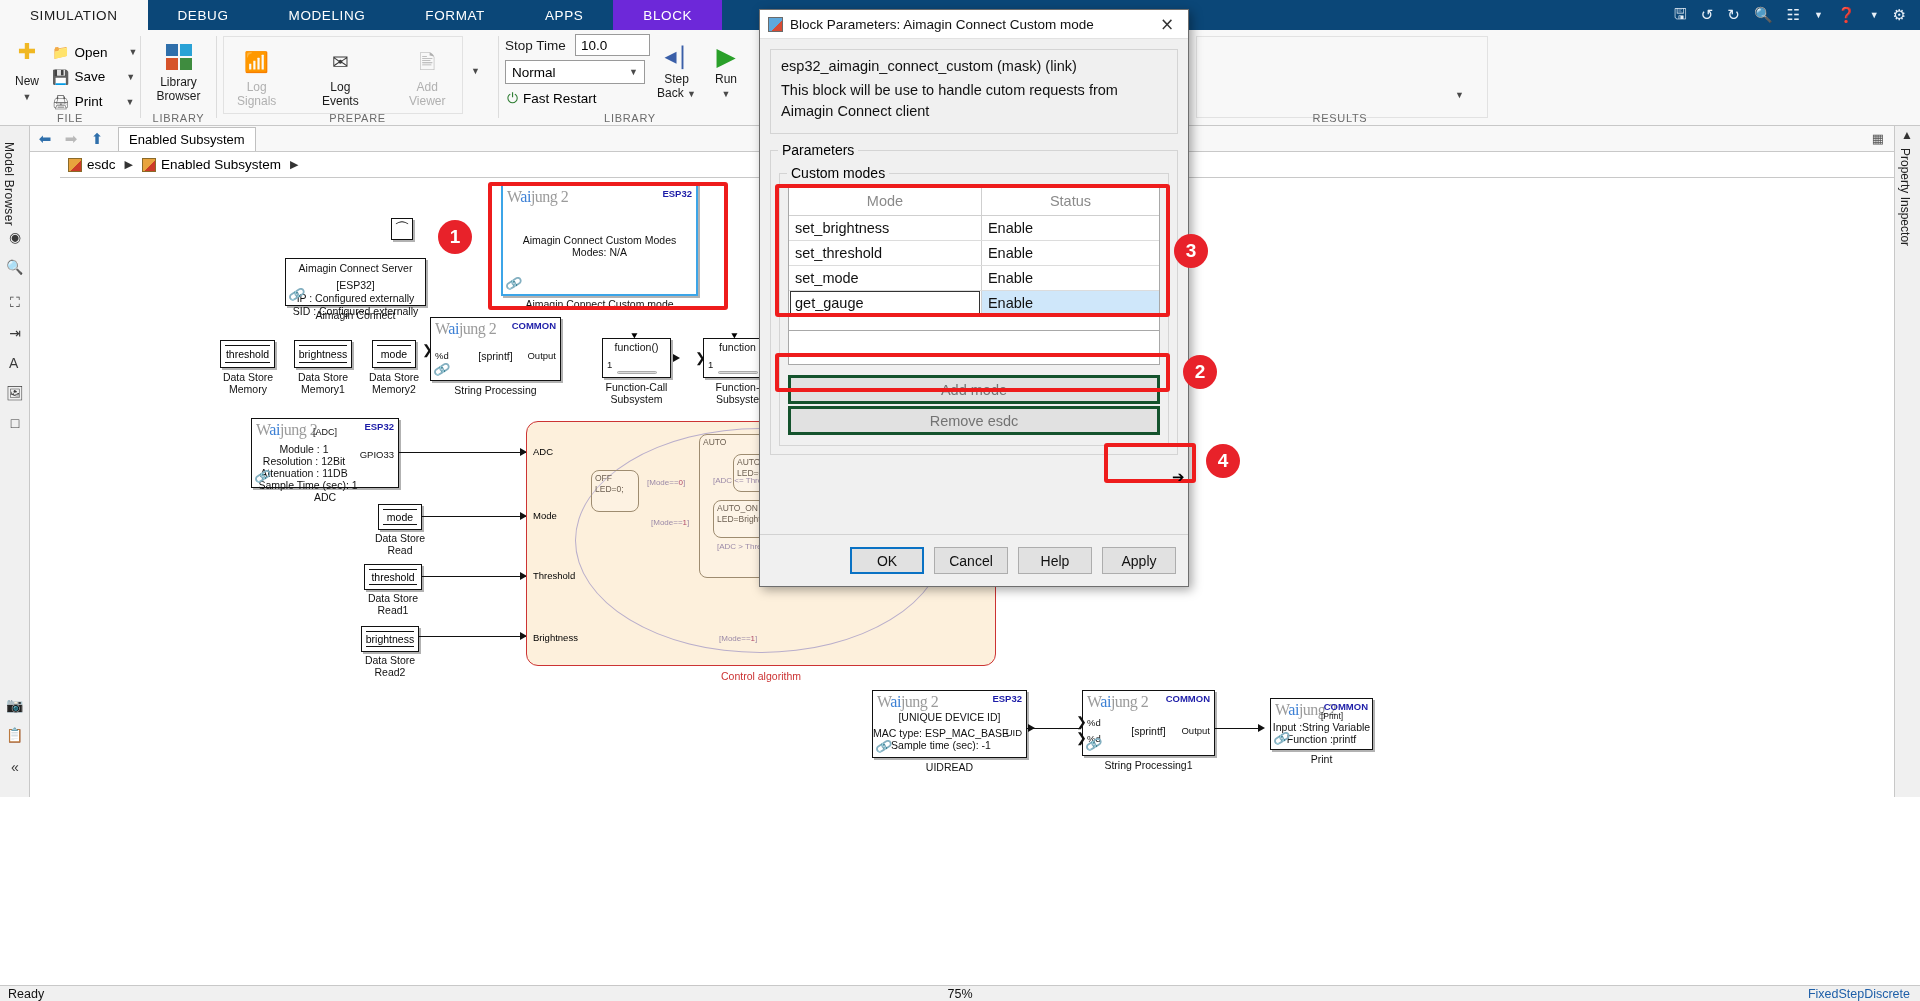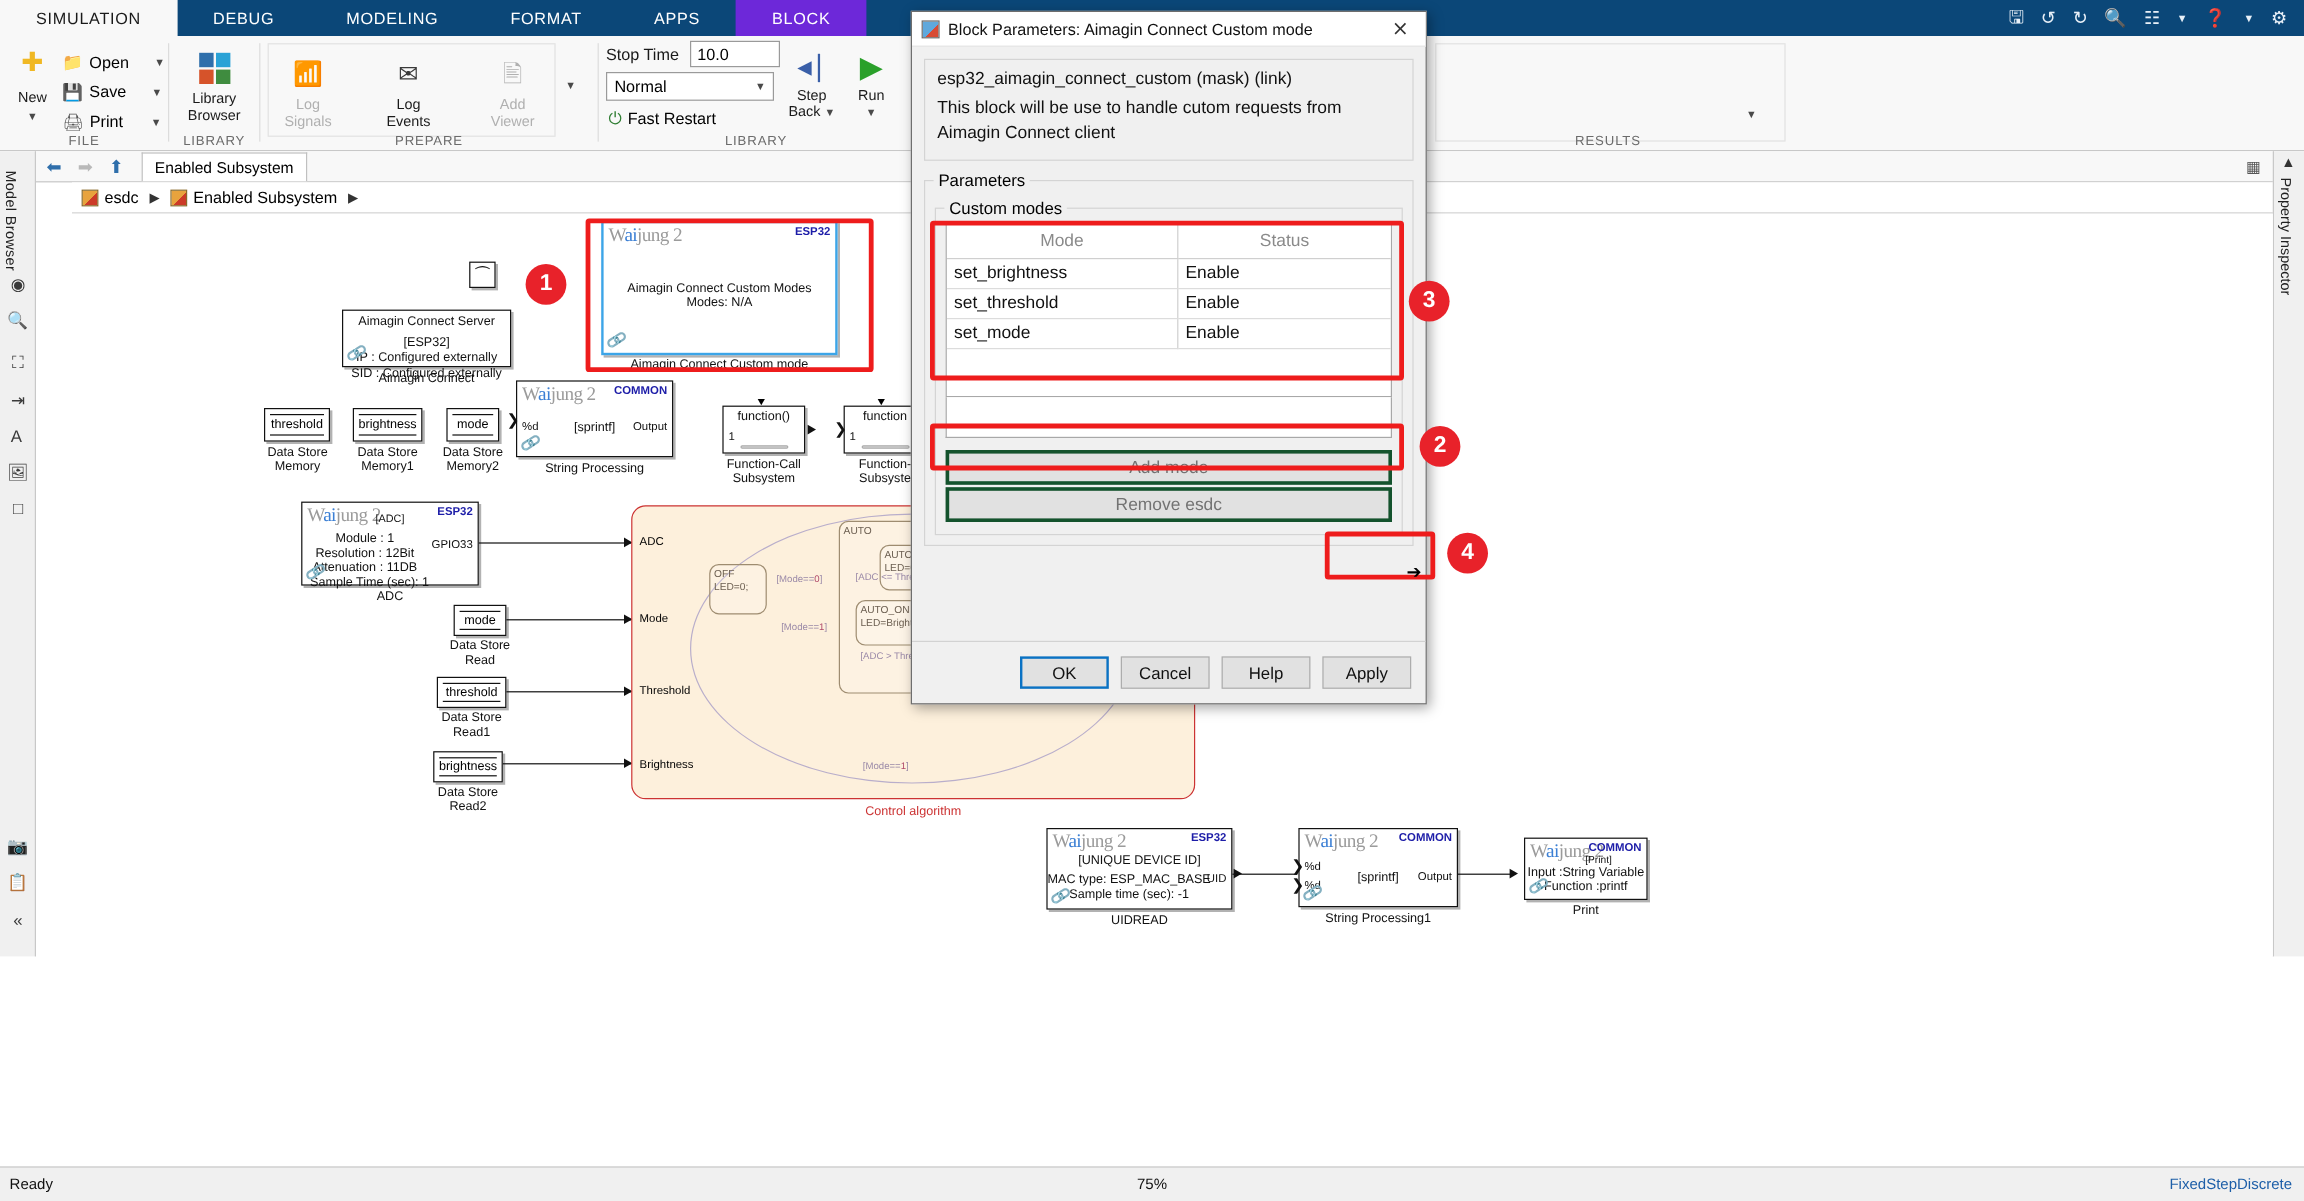--- a/index.html
+++ b/index.html
@@ -263,21 +263,21 @@
     padding-right:12px; gap:10px;
   }
   .fbtn {
     width:74px; height:27px; background:#e1e1e1; border:1px solid #adadad;
     font-size:14px; display:flex; align-items:center; justify-content:center; color:#111;
   }
   .fbtn.default { border:2px solid #0a72c4; }
 
   
   .statusbar {
-    position:absolute; left:0; bottom:0; width:1920px; height:29px;
+    position:absolute; left:0; bottom:0; width:1920px; height:16px;
     background:#f0f0f0; border-top:1px solid #c8c8c8; display:flex; align-items:center;
     font-size:12.5px; color:#111;
   }
   .statusbar .ready { padding-left:8px; }
   .statusbar .zoom { position:absolute; left:50%; transform:translateX(-50%); }
   .statusbar .solver { position:absolute; right:10px; color:#1e5fa8; }
   .cursor-arrow { position:absolute; font-size:15px; color:#000; }
 </style>
 </head>
 <body>
@@ -712,20 +712,24 @@
                 <td>Enable</td>
               </tr>
               <tr>
                 <td>set_threshold</td>
                 <td>Enable</td>
               </tr>
               <tr>
                 <td>set_mode</td>
                 <td>Enable</td>
               </tr>
+              <tr class="sel">
+                <td class="edit">get_gauge</td>
+                <td>Enable</td>
+              </tr>
             </tbody>
           </table>
         </div>
         <div class="emptyrow"></div>
 
         <div class="modebtn" style="margin-top:10px;">
           <span>Add mode</span>
         </div>
         <div class="modebtn" style="margin-top:2px;">
           <span>Remove esdc</span>

